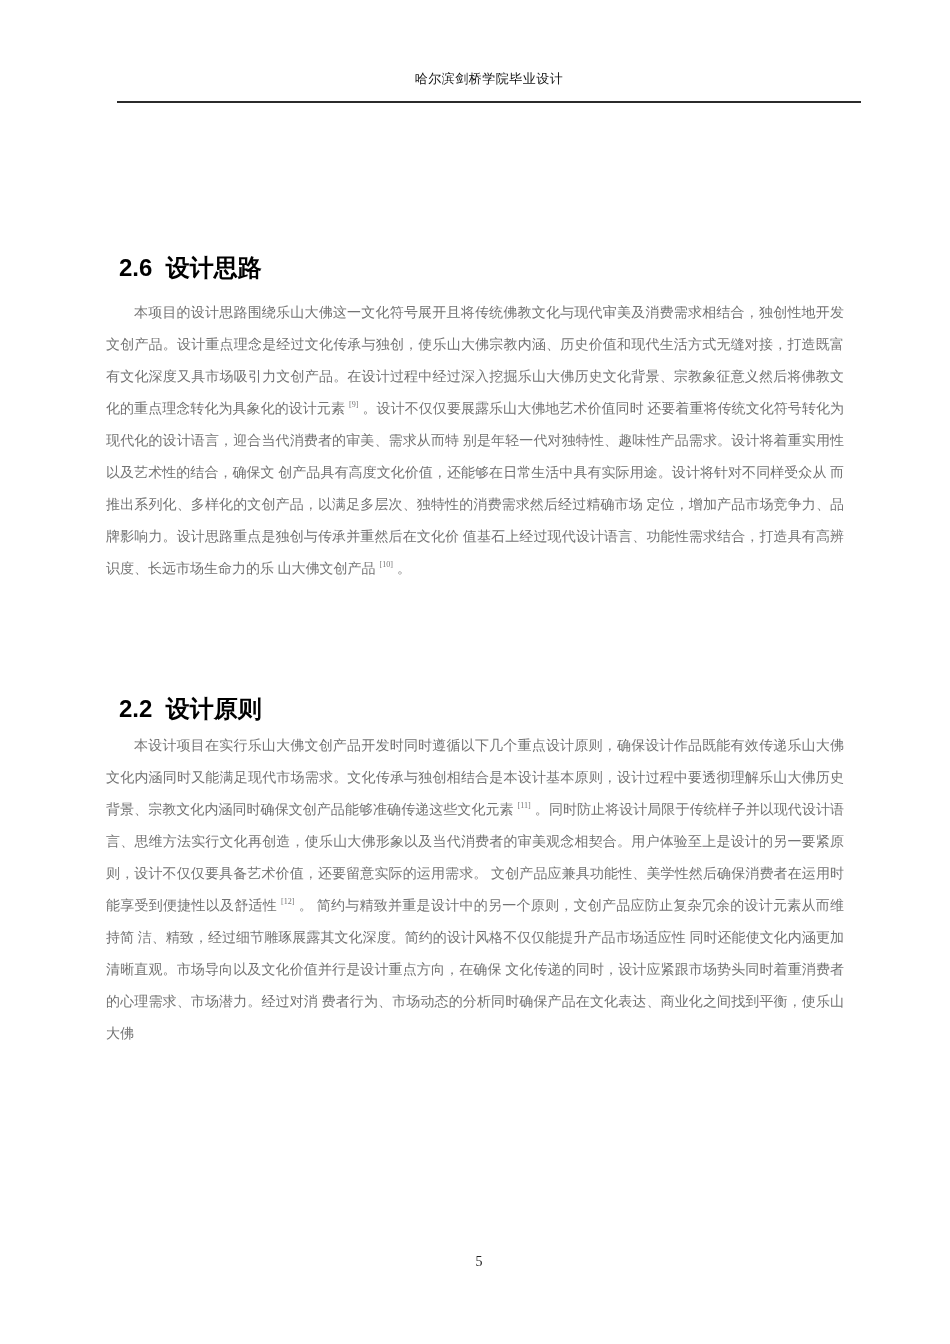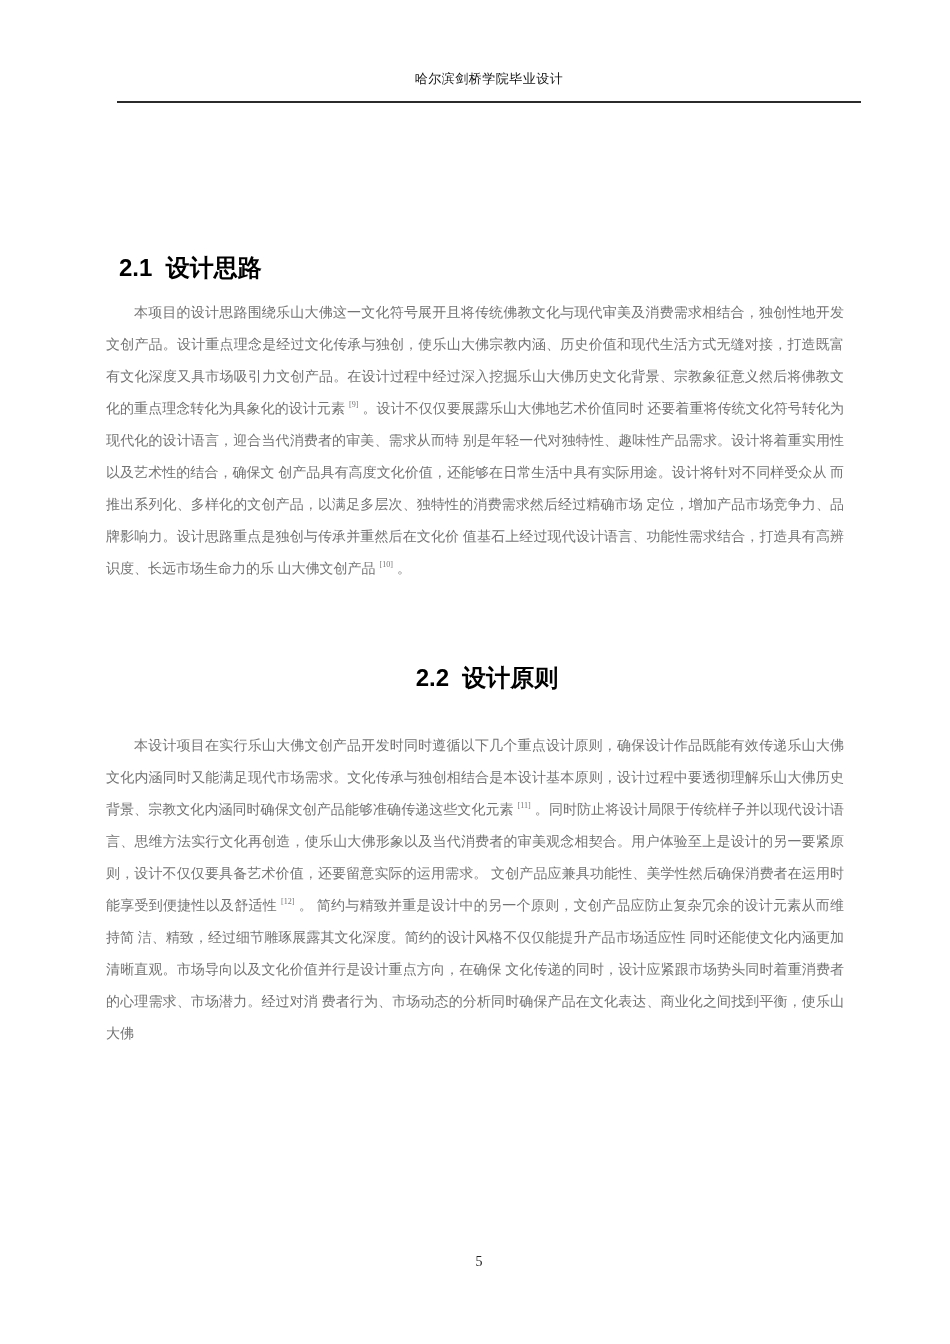--- a/index.html
+++ b/index.html
@@ -44,21 +44,21 @@
     left: 111px;
     width: 744px;
     font-family: "Liberation Sans", "DejaVu Sans", sans-serif;
     font-weight: bold;
     font-size: 24px;
     line-height: 30px;
     color: #000000;
     white-space: pre-wrap;
   }
   .heading-2-1 { top: 245px; }
-  .heading-2-2 { top: 655px; text-align: center; }
+  .heading-2-2 { top: 686px; }
   .body-para {
     position: absolute;
     left: 98px;
     width: 746px;
     font-size: 14px;
     line-height: 32px;
     text-align: justify;
     text-indent: 2em;
     color: #737373;
   }
@@ -81,21 +81,21 @@
 </head>
 <body>
 
 <div class="page">
 
   <div class="header">
     <div class="header-title">哈尔滨剑桥学院毕业设计</div>
   </div>
 
 
-  <h2 class="section-heading heading-2-1">2.1  设计思路</h2>
+  <h2 class="section-heading heading-2-1">2.6  设计思路</h2>
 
   <p class="body-para para-2-1">本项目的设计思路围绕乐山大佛这一文化符号展开且将传统佛教文化与现代审美及消费需求相结合，独创性地开发文创产品。设计重点理念是经过文化传承与独创，使乐山大佛宗教内涵、历史价值和现代生活方式无缝对接，打造既富有文化深度又具市场吸引力文创产品。在设计过程中经过深入挖掘乐山大佛历史文化背景、宗教象征意义然后将佛教文化的重点理念转化为具象化的设计元素<sup>[9]</sup>。设计不仅仅要展露乐山大佛地艺术价值同时 还要着重将传统文化符号转化为现代化的设计语言，迎合当代消费者的审美、需求从而特 别是年轻一代对独特性、趣味性产品需求。设计将着重实用性以及艺术性的结合，确保文 创产品具有高度文化价值，还能够在日常生活中具有实际用途。设计将针对不同样受众从 而推出系列化、多样化的文创产品，以满足多层次、独特性的消费需求然后经过精确市场 定位，增加产品市场竞争力、品牌影响力。设计思路重点是独创与传承并重然后在文化价 值基石上经过现代设计语言、功能性需求结合，打造具有高辨识度、长远市场生命力的乐 山大佛文创产品<sup>[10]</sup>。</p>
 
   <h2 class="section-heading heading-2-2">2.2  设计原则</h2>
 
   <p class="body-para para-2-2">本设计项目在实行乐山大佛文创产品开发时同时遵循以下几个重点设计原则，确保设计作品既能有效传递乐山大佛文化内涵同时又能满足现代市场需求。文化传承与独创相结合是本设计基本原则，设计过程中要透彻理解乐山大佛历史背景、宗教文化内涵同时确保文创产品能够准确传递这些文化元素<sup>[11]</sup>。同时防止将设计局限于传统样子并以现代设计语言、思维方法实行文化再创造，使乐山大佛形象以及当代消费者的审美观念相契合。用户体验至上是设计的另一要紧原则，设计不仅仅要具备艺术价值，还要留意实际的运用需求。 文创产品应兼具功能性、美学性然后确保消费者在运用时能享受到便捷性以及舒适性<sup>[12]</sup>。 简约与精致并重是设计中的另一个原则，文创产品应防止复杂冗余的设计元素从而维持简 洁、精致，经过细节雕琢展露其文化深度。简约的设计风格不仅仅能提升产品市场适应性 同时还能使文化内涵更加清晰直观。市场导向以及文化价值并行是设计重点方向，在确保 文化传递的同时，设计应紧跟市场势头同时着重消费者的心理需求、市场潜力。经过对消 费者行为、市场动态的分析同时确保产品在文化表达、商业化之间找到平衡，使乐山大佛</p>
 
   <div class="page-number">5</div>
 
 </div>

